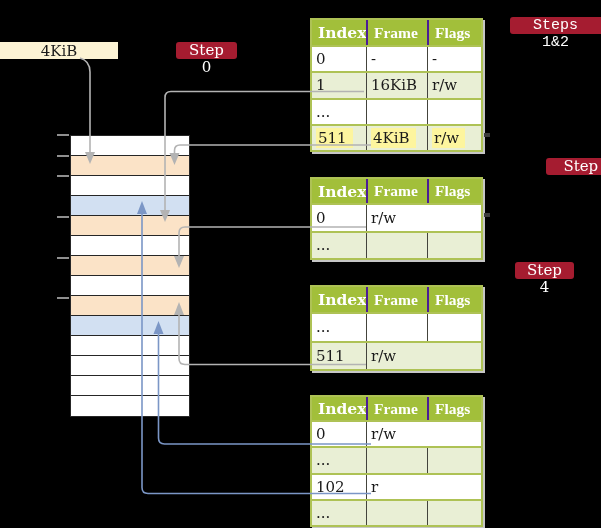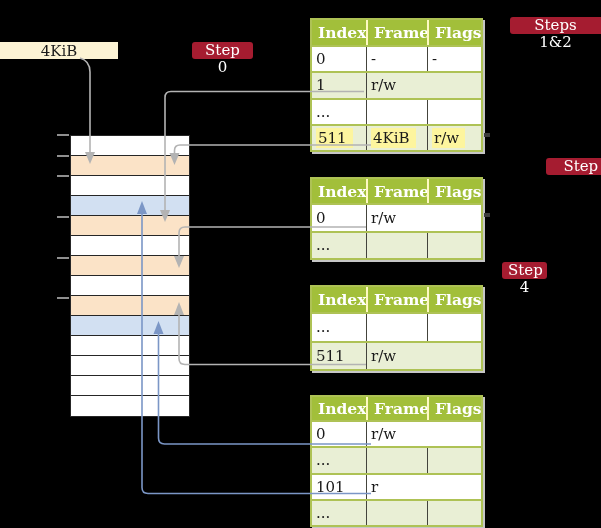--- a/index.html
+++ b/index.html
@@ -16,24 +16,24 @@
     background:var(--frame-label-bg);color:#1a1a1a;
     text-align:center;font-size:15px;
   }
 
   
   .badge{
     background:var(--badge-bg);color:#fff;font-size:15px;
     height:17px;line-height:17px;text-align:center;
     border-radius:3px;box-sizing:border-box;padding:0 6px;
   }
-  .badge.step0 {left:192px;top:42px;width:61px;}
-  .badge.steps12{left:510px;top:17px;width:91px;border-top-right-radius:0;border-bottom-right-radius:0;}
+  .badge.step0 {left:176px;top:42px;width:61px;}
+  .badge.steps12{left:510px;top:17px;width:91px;border-top-right-radius:0;border-bottom-right-radius:0;font-family:Liberation Mono, monospace;}
   .badge.step3 {left:546px;top:158px;width:84px;}
-  .badge.step4 {left:502px;top:262px;width:45px;}
+  .badge.step4 {left:515px;top:262px;width:59px;}
 
   
   .memory{
     left:70px;top:135px;width:120px;
     border:1px solid #262626;box-sizing:border-box;
   }
   .mem-row{height:20px;box-sizing:border-box;border-bottom:1px solid #262626;}
   .mem-row:last-child{border-bottom:none;}
   .mem-row.free     {background:var(--mem-free);}
   .mem-row.pagetable{background:var(--mem-pagetable);}
@@ -46,21 +46,21 @@
     border:2px solid var(--table-border);
     background:#fff;
     box-shadow:2px 2px 0 #c6c6c6;
   }
   .hdr,.row{display:grid;grid-template-columns:54px 61px 54px;box-sizing:border-box;}
   .hdr{background:var(--table-header-bg);}
   .hc{
     color:#fff;font-weight:bold;font-size:15.5px;
     padding-left:6px;display:flex;align-items:center;box-sizing:border-box;
   }
-  .hc + .hc{border-left:2px solid #fef9c3;}
+  .hc + .hc{border-left:2px solid #4c1d95;font-family:Liberation Serif, serif;}
   .row{border-top:2px solid var(--table-border);}
   .row.shaded{background:var(--row-shade);}
   .cell{
     font-size:15px;color:#1a1a1a;padding-left:4px;
     display:flex;align-items:center;box-sizing:border-box;
   }
   .cell + .cell{border-left:1px solid #44443c;}
   .hl{background:var(--highlight);padding:1px 6px 1px 2px;}
 
   .pt1{top:18px;}  .pt1 .hdr{height:25px;} .pt1 .row{height:26.3px;}
@@ -119,20 +119,21 @@
       <div class="hc">Frame</div>
       <div class="hc">Flags</div>
     </div>
     <div class="row">
       <div class="cell">0</div>
       <div class="cell">-</div>
       <div class="cell">-</div>
     </div>
     <div class="row shaded">
       <div class="cell">1</div>
+      <div class="cell">16KiB</div>
       <div class="cell">r/w</div>
     </div>
     <div class="row">
       <div class="cell">...</div>
       <div class="cell"></div>
       <div class="cell"></div>
     </div>
     <div class="row shaded">
       <div class="cell">
         <span class="hl">511</span>
@@ -186,21 +187,21 @@
     <div class="row">
       <div class="cell">0</div>
       <div class="cell">r/w</div>
     </div>
     <div class="row shaded">
       <div class="cell">...</div>
       <div class="cell"></div>
       <div class="cell"></div>
     </div>
     <div class="row">
-      <div class="cell">101</div>
+      <div class="cell">102</div>
       <div class="cell">r</div>
     </div>
     <div class="row shaded">
       <div class="cell">...</div>
       <div class="cell"></div>
       <div class="cell"></div>
     </div>
   </div>
 
 <div class="abs stub s1"></div>

